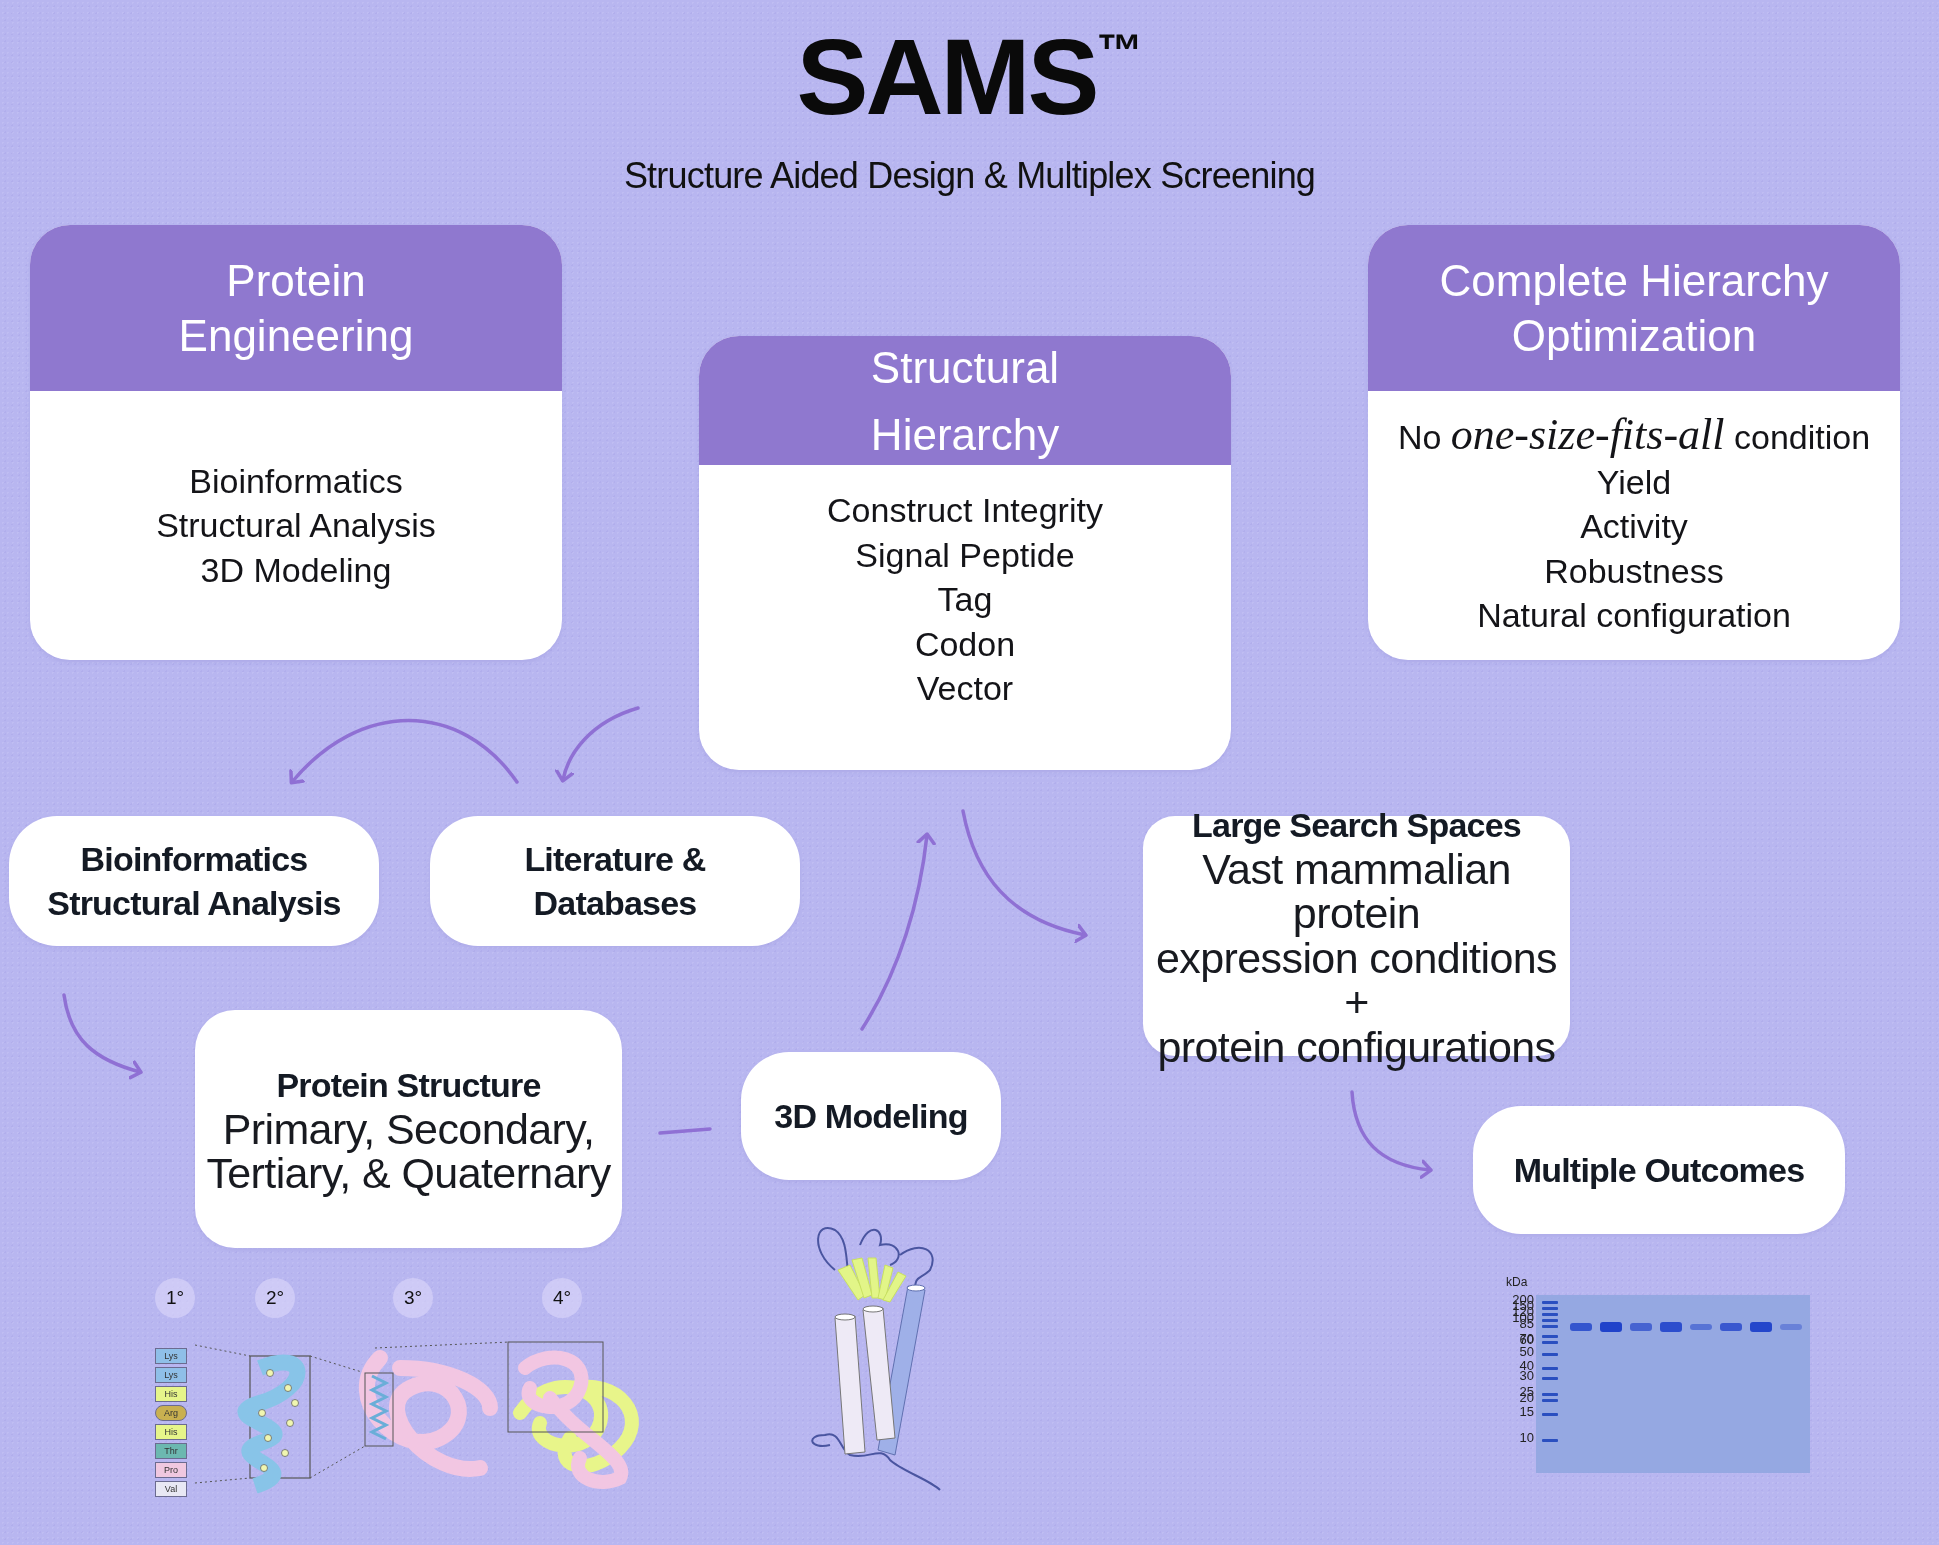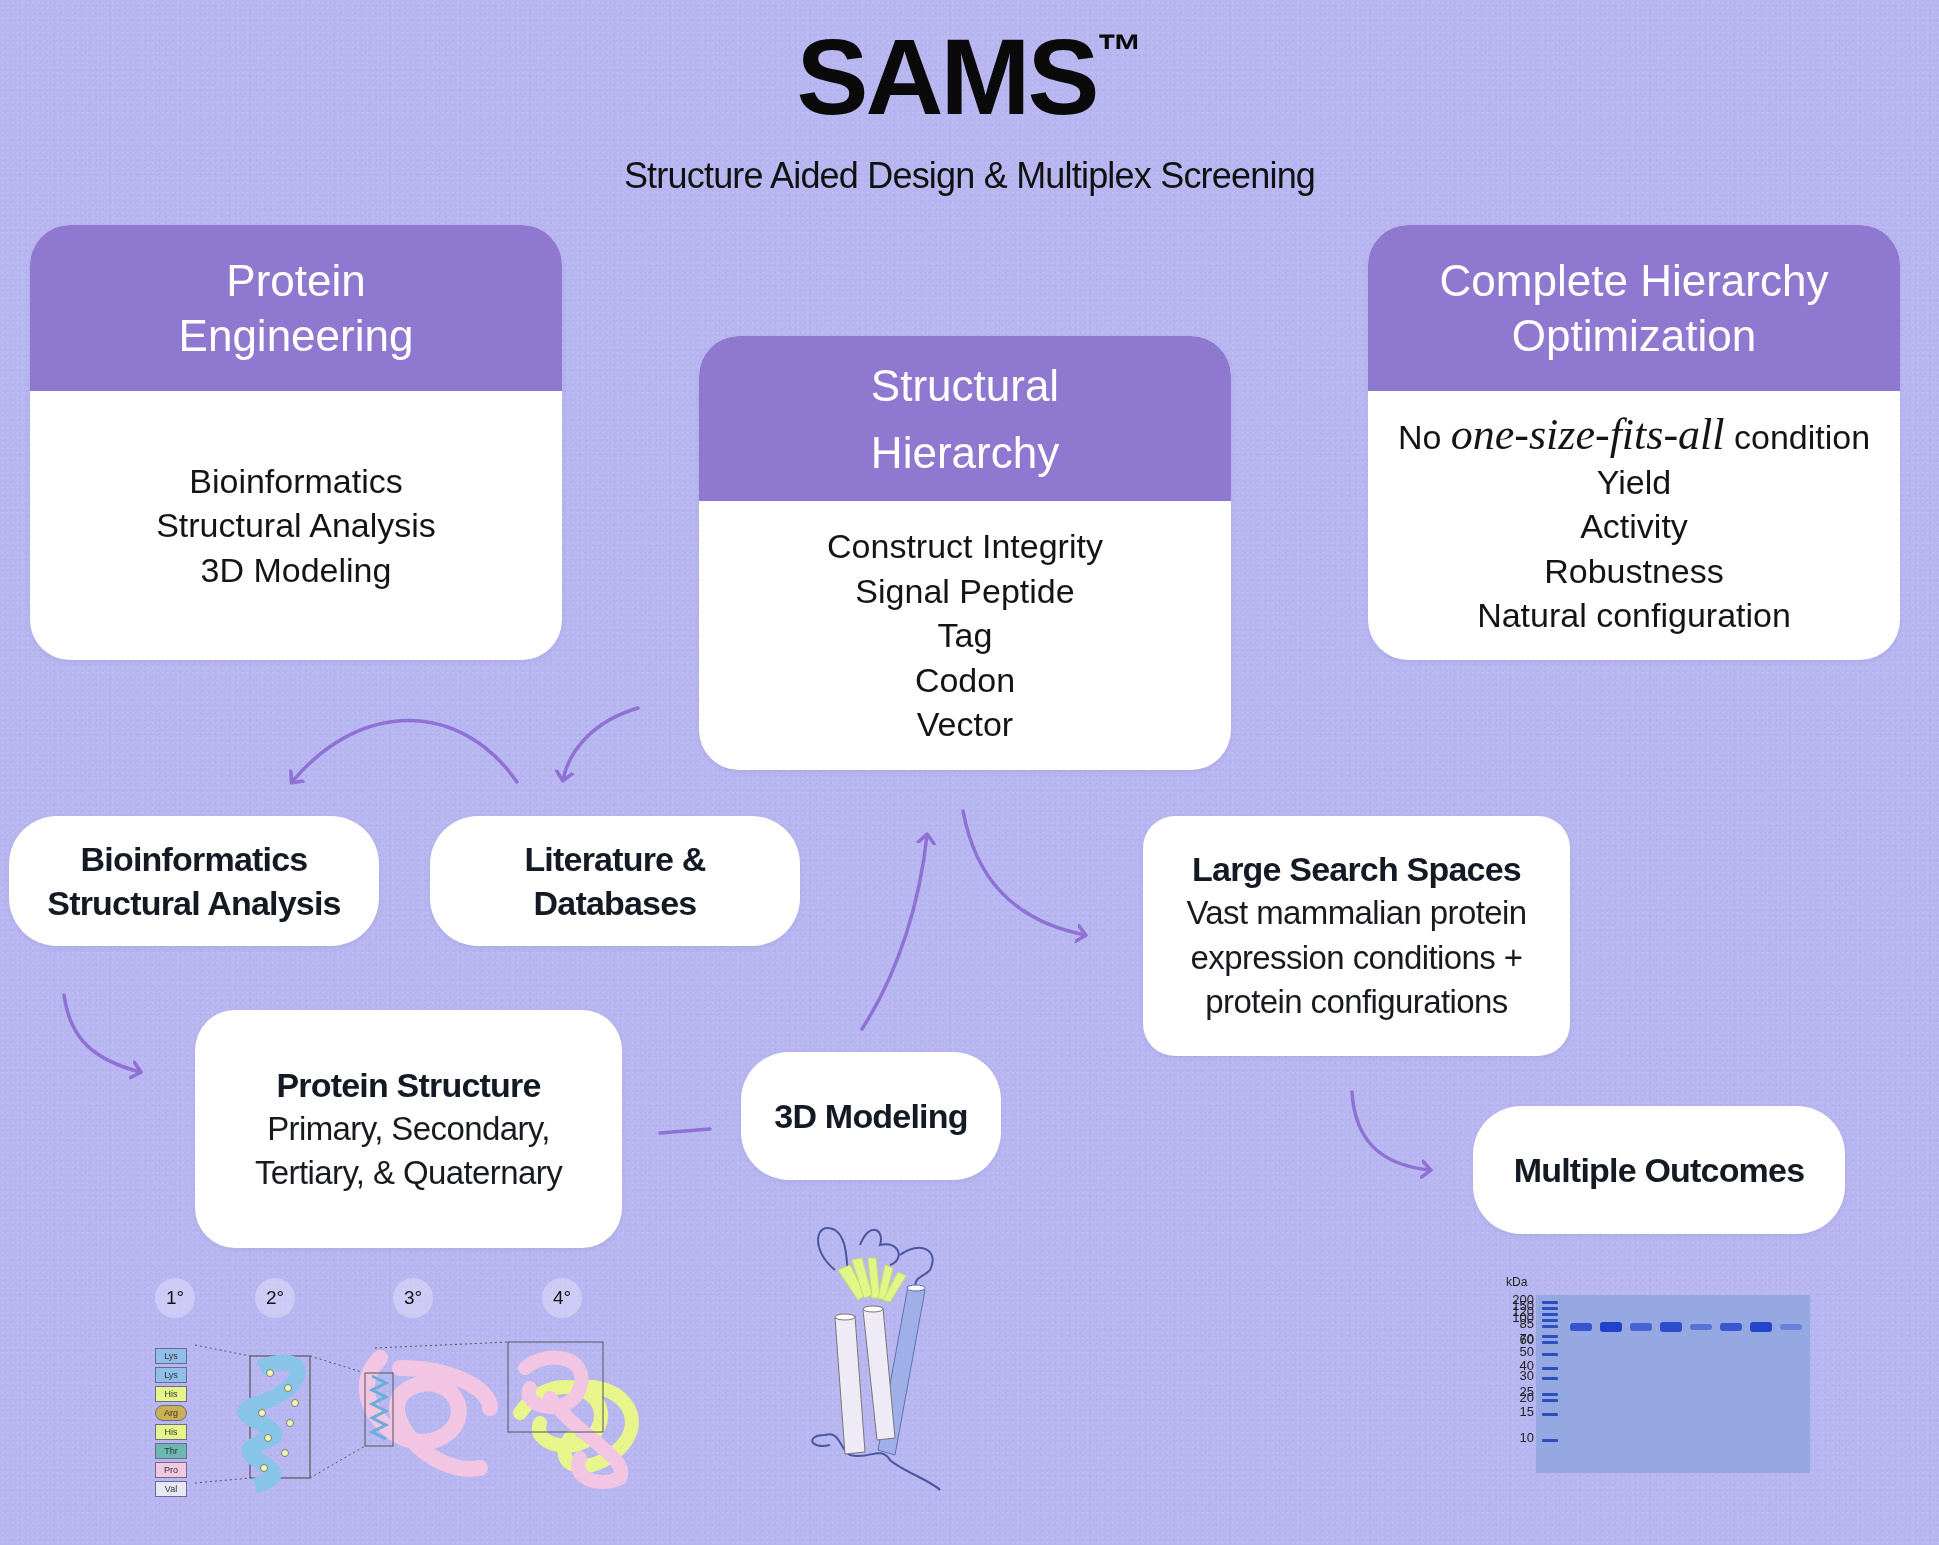--- a/index.html
+++ b/index.html
@@ -36,21 +36,21 @@
   .card-body {
     text-align: center; display: flex; flex-direction: column; justify-content: center;
     font-size: 34px; line-height: 44.5px; color: #141418;
   }
   .pill {
     background: #ffffff; border-radius: 48px; text-align: center;
     display: flex; flex-direction: column; justify-content: center;
     box-shadow: 0 2px 4px rgba(90,80,170,0.10);
   }
   .pill .bold { font-weight: 700; font-size: 34px; line-height: 44px; letter-spacing: -0.8px; color: #141a24; }
-  .pill .reg { font-size: 33px; line-height: 44.5px; letter-spacing: -0.6px; color: #181a20; }
+  .pill .reg { font-size: 43px; line-height: 44.5px; letter-spacing: -0.6px; color: #181a20; }
   .ital { font-family: "Liberation Serif", "DejaVu Serif", serif; font-style: italic; font-size: 44px; }
   svg.arrows { position: absolute; left: 0; top: 0; pointer-events: none; }
   .arrow { fill: none; stroke: #8f70d4; stroke-width: 3.5; stroke-linecap: round; stroke-linejoin: round; }
   .ill-label {
     font-size: 19px; color: #111; background: rgba(220,215,250,0.6);
     border-radius: 50%; width: 40px; height: 40px; text-align: center; line-height: 40px;
   }
   .aa-box {
     width: 30px; height: 14px; border: 1px solid #6b6b90; font-size: 9px; line-height: 14px;
     text-align: center; color: #333; margin-bottom: 3px;
@@ -84,21 +84,21 @@
     <div>Engineering</div>
   </div>
   <div class="card-body" style="height:269px;">
     <div>Bioinformatics</div>
     <div>Structural Analysis</div>
     <div>3D Modeling</div>
   </div>
 </div>
 
 <div class="abs card" style="left:699px; top:336px; width:532px; height:434px;">
-  <div class="card-head" style="height:165px;gap:12px;">
+  <div class="card-head" style="height:129px;gap:12px;">
     <div>Structural</div>
     <div>Hierarchy</div>
   </div>
   <div class="card-body" style="height:269px;">
     <div>Construct Integrity</div>
     <div>Signal Peptide</div>
     <div>Tag</div>
     <div>Codon</div>
     <div>Vector</div>
   </div>

